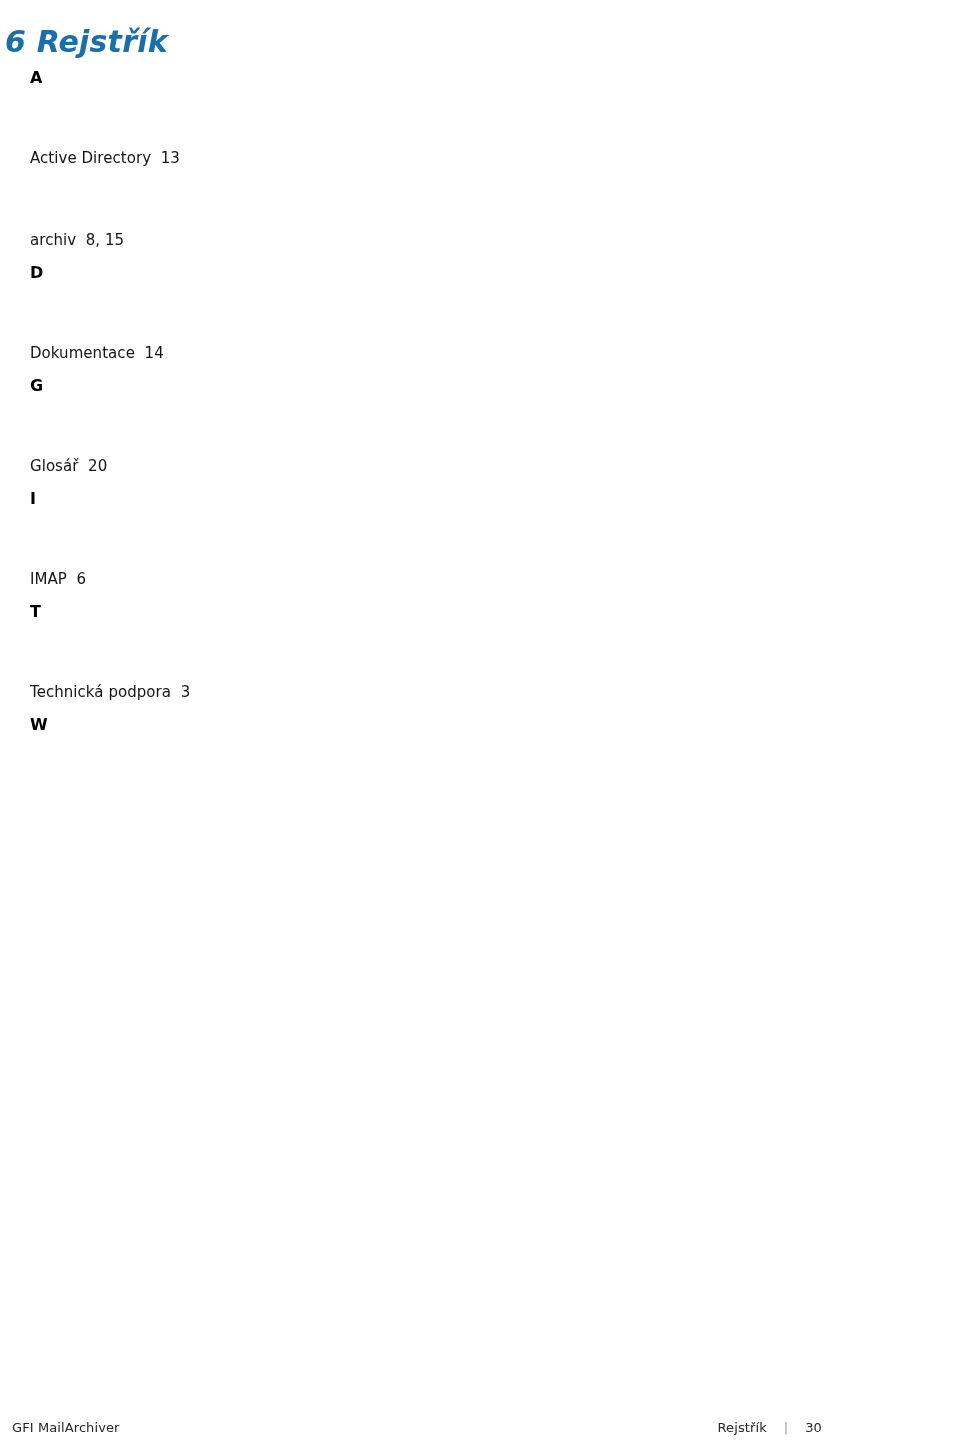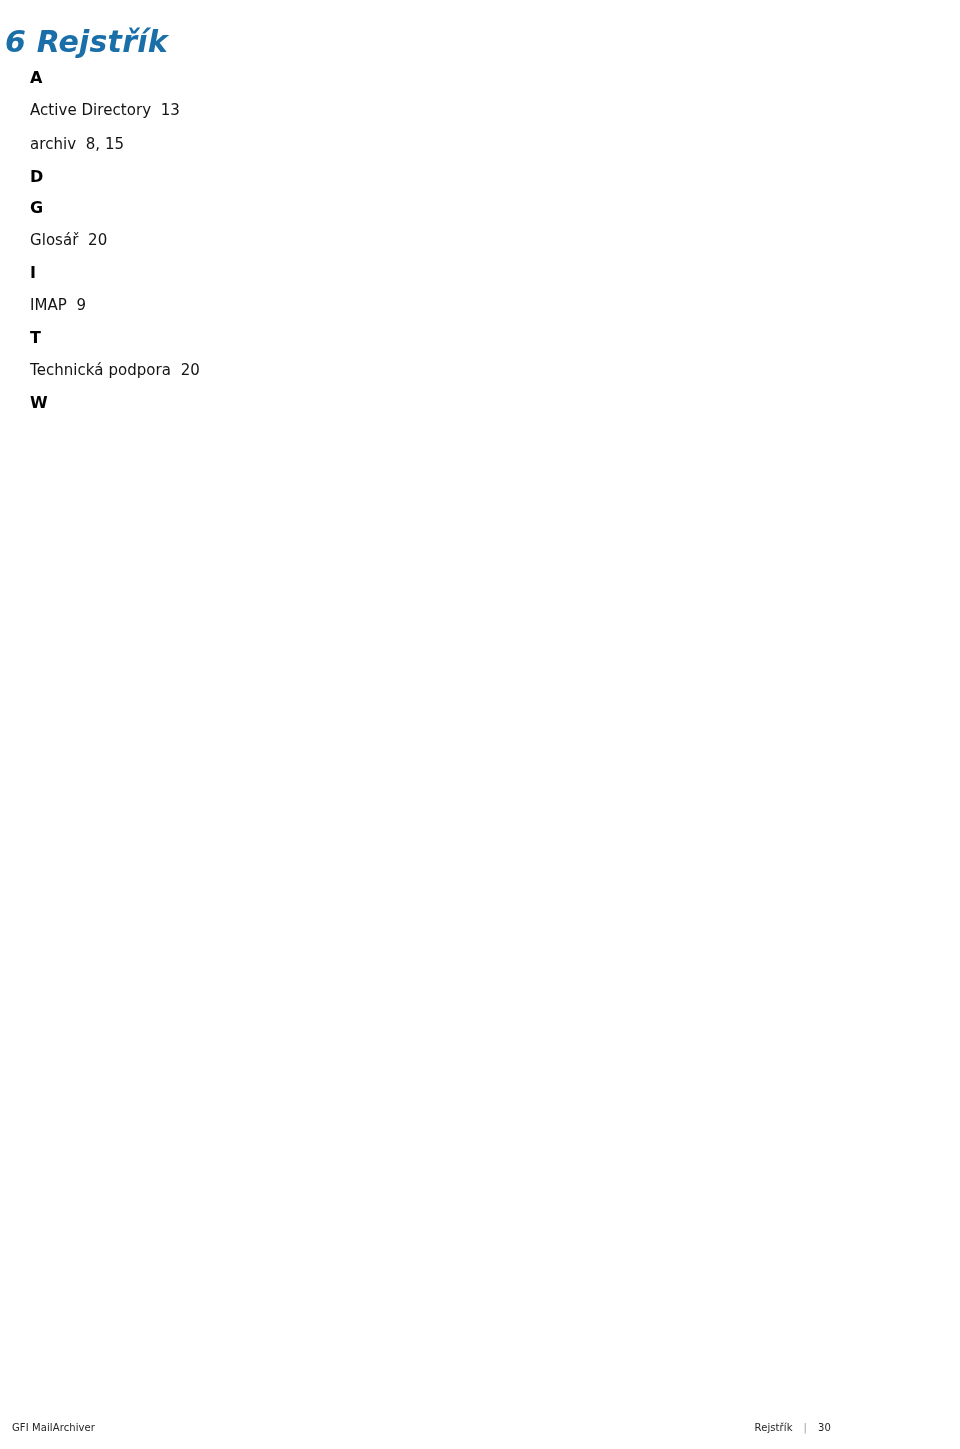--- a/index.html
+++ b/index.html
@@ -62,47 +62,48 @@
   }
 
   .index-entry {
     font-size: 15px;
     font-weight: normal;
     line-height: 34px;
     height: 34px;
     color: #141414;
     white-space: pre;
     letter-spacing: 0.05px;
+    margin-top: 48px;
   }
 
   
   .page-footer {
     position: absolute;
     left: 0;
-    right: 3px;
+    right: 12px;
     top: 1414px;
     height: 26px;
     padding: 0 10px 0 12px;
     box-sizing: border-box;
     display: flex;
     align-items: center;
     justify-content: space-between;
-    font-size: 10px;
+    font-size: 13px;
     color: #262626;
   }
   .footer-left {
     white-space: nowrap;
     letter-spacing: 0.1px;
   }
   .footer-right {
     white-space: nowrap;
     letter-spacing: 0.1px;
     display: flex;
     align-items: baseline;
-    gap: 11px;
+    gap: 17px;
   }
   .footer-sep {
     color: #9a9a9a;
     font-weight: normal;
   }
 </style>
 </head>
 <body>
 
 <div class="page">
@@ -110,32 +111,33 @@
   <h1 class="chapter-title">6 Rejstřík</h1>
 
   <div class="index-body">
       <div class="index-group">
         <div class="group-letter">A</div>
         <div class="index-entry">Active Directory  13</div>
         <div class="index-entry">archiv  8, 15</div>
       </div>
       <div class="index-group">
         <div class="group-letter">D</div>
+        <div class="index-entry">Dokumentace  14</div>
       </div>
       <div class="index-group">
         <div class="group-letter">G</div>
         <div class="index-entry">Glosář  20</div>
       </div>
       <div class="index-group">
         <div class="group-letter">I</div>
-        <div class="index-entry">IMAP  9</div>
+        <div class="index-entry">IMAP  6</div>
       </div>
       <div class="index-group">
         <div class="group-letter">T</div>
-        <div class="index-entry">Technická podpora  20</div>
+        <div class="index-entry">Technická podpora  3</div>
       </div>
       <div class="index-group">
         <div class="group-letter">W</div>
       </div>
     </div>
 
   <div class="page-footer">
     <span class="footer-left">GFI MailArchiver</span>
     <span class="footer-right">
       <span>Rejstřík</span>

